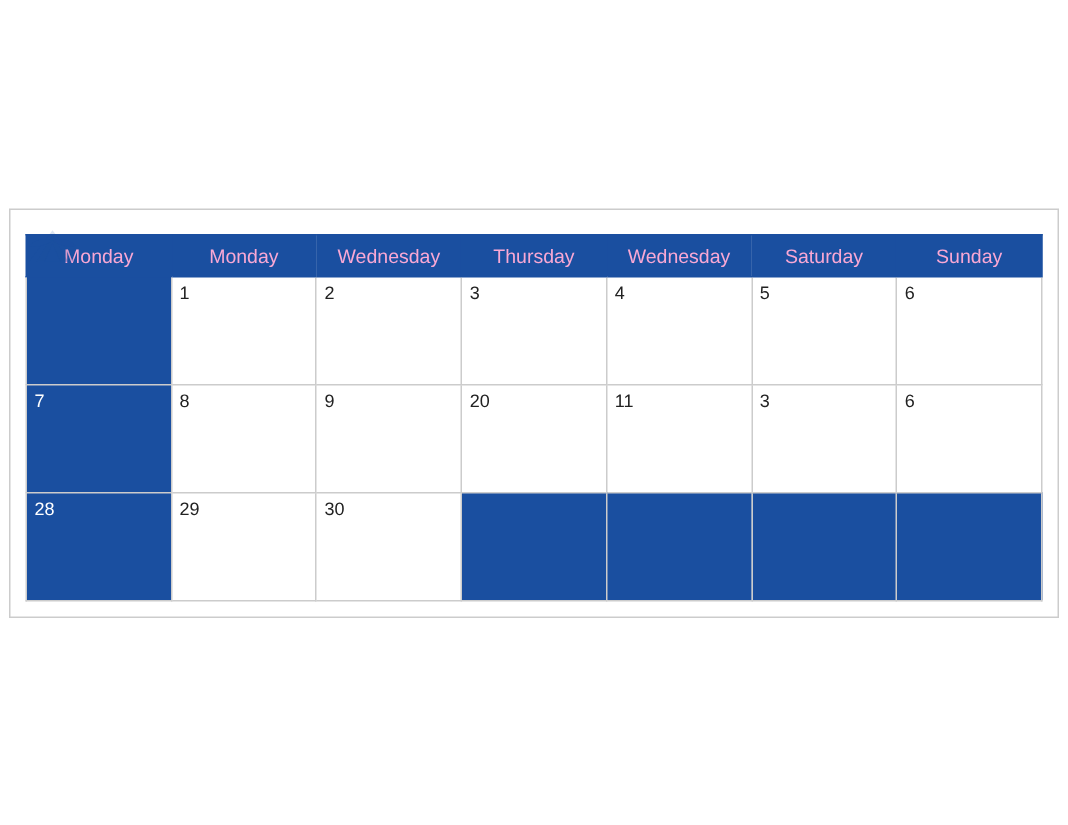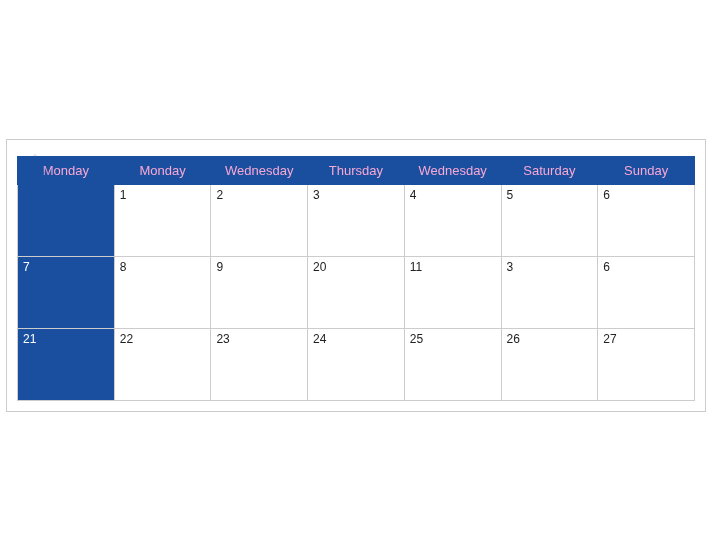--- a/index.html
+++ b/index.html
@@ -139,23 +139,23 @@
         <tr class="week-row">
           <td class="monday-cell"><span class="date-num">7</span></td>
           <td><span class="date-num">8</span></td>
           <td><span class="date-num">9</span></td>
           <td><span class="date-num">20</span></td>
           <td><span class="date-num">11</span></td>
           <td><span class="date-num">3</span></td>
           <td><span class="date-num">6</span></td>
         </tr>
         <tr class="week-row">
-          <td class="monday-cell"><span class="date-num">21</span></td>
-          <td><span class="date-num">22</span></td>
-          <td><span class="date-num">23</span></td>
-          <td><span class="date-num">24</span></td>
-          <td><span class="date-num">25</span></td>
-          <td><span class="date-num">26</span></td>
-          <td><span class="date-num">27</span></td>
+          <td class="monday-cell"><span class="date-num">28</span></td>
+          <td><span class="date-num">29</span></td>
+          <td><span class="date-num">30</span></td>
+          <td style="background-color: rgb(26, 79, 160);"></td>
+          <td style="background-color: rgb(26, 79, 160);"></td>
+          <td style="background-color: rgb(26, 79, 160);"></td>
+          <td style="background-color: rgb(26, 79, 160);"></td>
         </tr>
       </tbody>
   </table>
 </div>
 
 </body></html>

